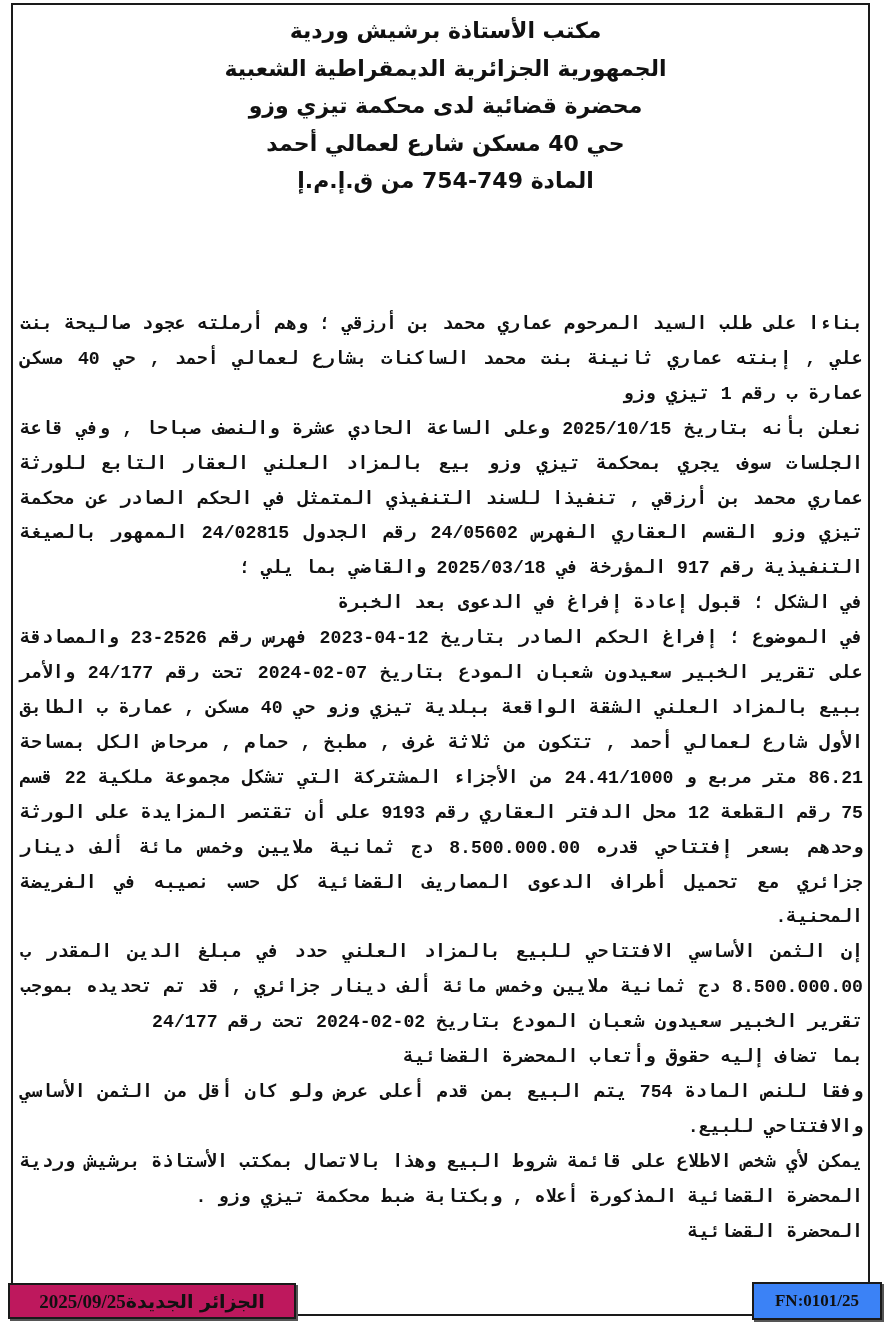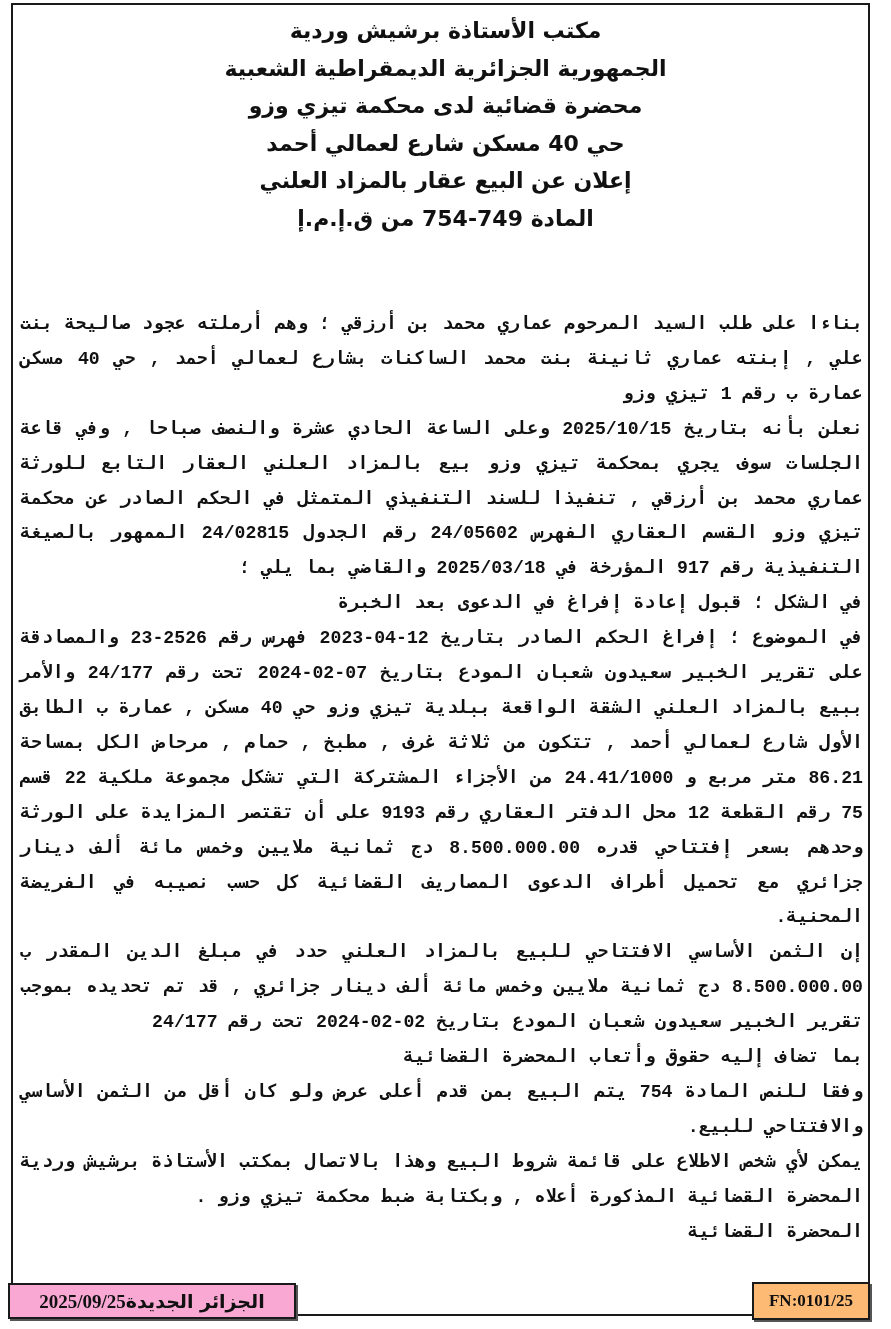--- a/index.html
+++ b/index.html
@@ -56,38 +56,38 @@
     .body-text .signature {
       margin-top: 0;
     }
     .stamp-left {
       position: absolute;
       left: 8px;
       top: 1283px;
       width: 288px;
       height: 36px;
       border: 2px solid #1a1a1a;
-      background: #f9a8d4;
+      background: #be185d;
       box-sizing: border-box;
       box-shadow: 2px 2px 0 #555;
       direction: rtl;
       text-align: center;
       font-weight: bold;
       font-size: 19px;
       line-height: 32px;
       white-space: nowrap;
     }
     .stamp-right {
       position: absolute;
       left: 752px;
       top: 1282px;
-      width: 118px;
+      width: 130px;
       height: 38px;
       border: 2px solid #1a1a1a;
-      background: #fdba74;
+      background: #3b82f6;
       box-sizing: border-box;
       box-shadow: 2px 2px 0 #555;
       text-align: center;
       font-family: "Liberation Serif", serif;
       font-weight: bold;
       font-size: 17px;
       line-height: 34px;
       white-space: nowrap;
     }
     .num {
@@ -97,21 +97,20 @@
 </head>
 <body>
 
 <div class="frame"></div>
 
 <div class="header">
   <div class="hline">مكتب الأستاذة برشيش وردية</div>
   <div class="hline">الجمهورية الجزائرية الديمقراطية الشعبية</div>
   <div class="hline">محضرة قضائية لدى محكمة تيزي وزو</div>
   <div class="hline">حي 40 مسكن شارع لعمالي أحمد</div>
-  <div class="hline">إعلان عن البيع عقار بالمزاد العلني</div>
   <div class="hline">المادة 749-754 من ق.إ.م.إ</div>
 </div>
 
 <div class="body-text">
   <p class="para">بناءا على طلب السيد المرحوم عماري محمد بن أرزقي ؛ وهم أرملته عجود صاليحة بنت علي , إبنته عماري ثانينة بنت محمد الساكنات بشارع لعمالي أحمد , حي 40 مسكن عمارة ب رقم 1 تيزي وزو</p>
   <p class="para">نعلن بأنه بتاريخ 2025/10/15 وعلى الساعة الحادي عشرة والنصف صباحا , وفي قاعة الجلسات سوف يجري بمحكمة تيزي وزو بيع بالمزاد العلني العقار التابع للورثة عماري محمد بن أرزقي , تنفيذا للسند التنفيذي المتمثل في الحكم الصادر عن محكمة تيزي وزو القسم العقاري الفهرس 24/05602 رقم الجدول 24/02815 الممهور بالصيغة التنفيذية رقم 917 المؤرخة في 2025/03/18 والقاضي بما يلي ؛</p>
   <p class="para">في الشكل ؛ قبول إعادة إفراغ في الدعوى بعد الخبرة</p>
   <p class="para">في الموضوع ؛ إفراغ الحكم الصادر بتاريخ 12-04-2023 فهرس رقم 2526-23 والمصادقة على تقرير الخبير سعيدون شعبان المودع بتاريخ 07-02-2024 تحت رقم 24/177 والأمر ببيع بالمزاد العلني الشقة الواقعة ببلدية تيزي وزو حي 40 مسكن , عمارة ب الطابق الأول شارع لعمالي أحمد , تتكون من ثلاثة غرف , مطبخ , حمام , مرحاض الكل بمساحة 86.21 متر مربع و 24.41/1000 من الأجزاء المشتركة التي تشكل مجموعة ملكية 22 قسم 75 رقم القطعة 12 محل الدفتر العقاري رقم 9193 على أن تقتصر المزايدة على الورثة وحدهم بسعر إفتتاحي قدره 8.500.000.00 دج ثمانية ملايين وخمس مائة ألف دينار جزائري مع تحميل أطراف الدعوى المصاريف القضائية كل حسب نصيبه في الفريضة المحنية.</p>
   <p class="para">إن الثمن الأساسي الافتتاحي للبيع بالمزاد العلني حدد في مبلغ الدين المقدر ب 8.500.000.00 دج ثمانية ملايين وخمس مائة ألف دينار جزائري , قد تم تحديده بموجب تقرير الخبير سعيدون شعبان المودع بتاريخ 02-02-2024 تحت رقم 24/177</p>
   <p class="para">بما تضاف إليه حقوق وأتعاب المحضرة القضائية</p>

